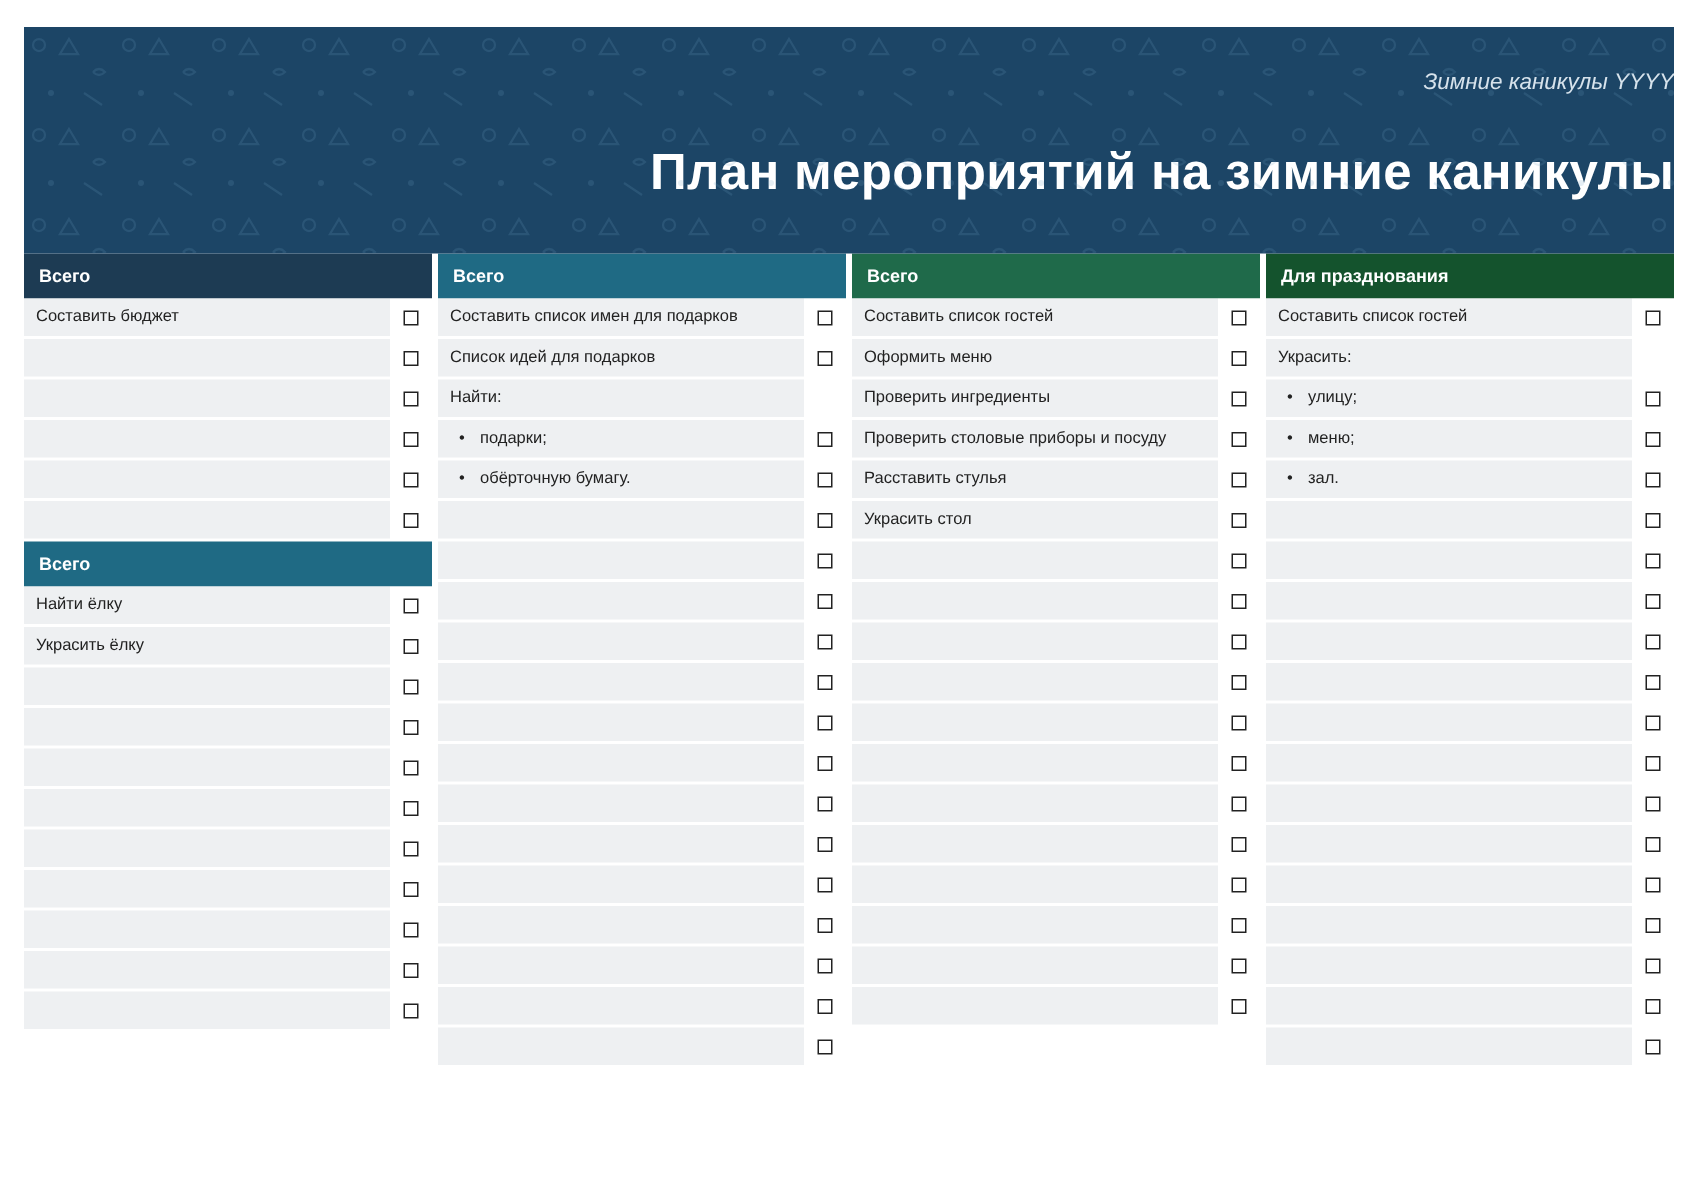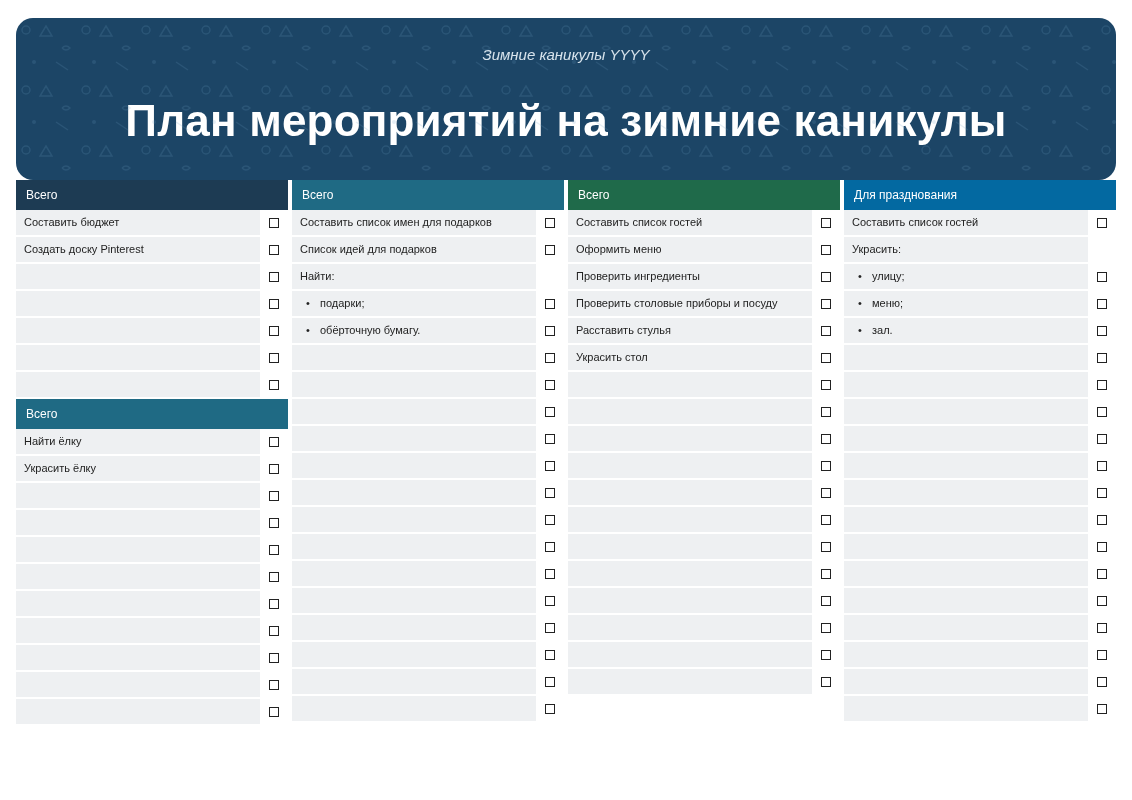--- a/index.html
+++ b/index.html
@@ -10,64 +10,63 @@
     height: 800px;
     overflow: hidden;
   }
   .page {
     width: 1100px;
     margin: 18px auto 0 auto;
   }
   .header {
     background: #1c4566;
     color: #ffffff;
-    text-align: center;
+    text-align: right;
     padding: 28px 0 34px 0;
     position: relative;
     overflow: hidden;
-    border-radius: 17px;
   }
   .header-pattern {
     position: absolute;
     inset: 0;
     opacity: 0.18;
     pointer-events: none;
   }
   .header-sub {
     font-style: italic;
     font-size: 15px;
     color: #d7e3ec;
     margin-bottom: 8px;
   }
   .header-title {
-    font-size: 44px;
+    font-size: 34px;
     font-weight: 600;
     letter-spacing: 0.2px;
     margin-top: 33px;
   }
   .lists {
     display: flex;
     gap: 4px;
   }
   .col {
     flex: 1 1 0;
     display: flex;
     flex-direction: column;
   }
   .section-head {
     color: #ffffff;
     font-size: 12px;
-    font-weight: 400;
+    font-weight: 700;
     padding: 8px 10px 8px 10px;
     line-height: 14px;
   }
   .head-navy  { background: #1d3b53; }
   .head-teal  { background: #1f6a84; }
   .head-green { background: #1f6a4a; }
-  .head-olive { background: #0369a1; }
+  .head-olive { background: #14532d; }
 
   .row {
     display: flex;
     align-items: stretch;
     height: 27px;
     border-bottom: 2px solid #ffffff;
   }
   .cell-text {
     flex: 1 1 auto;
     background: #eef0f2;
@@ -125,26 +124,20 @@
     <div class="col-left-stack">
       <div class="section-head head-navy">Всего</div>
       <div>
           <div class="row">
             <div class="cell-text">Составить бюджет</div>
             <div class="cell-check">
               <div class="chk"></div>
             </div>
           </div>
           <div class="row">
-            <div class="cell-text">Создать доску Pinterest</div>
-            <div class="cell-check">
-              <div class="chk"></div>
-            </div>
-          </div>
-          <div class="row">
             <div class="cell-text"></div>
             <div class="cell-check">
               <div class="chk"></div>
             </div>
           </div>
           <div class="row">
             <div class="cell-text"></div>
             <div class="cell-check">
               <div class="chk"></div>
             </div>

